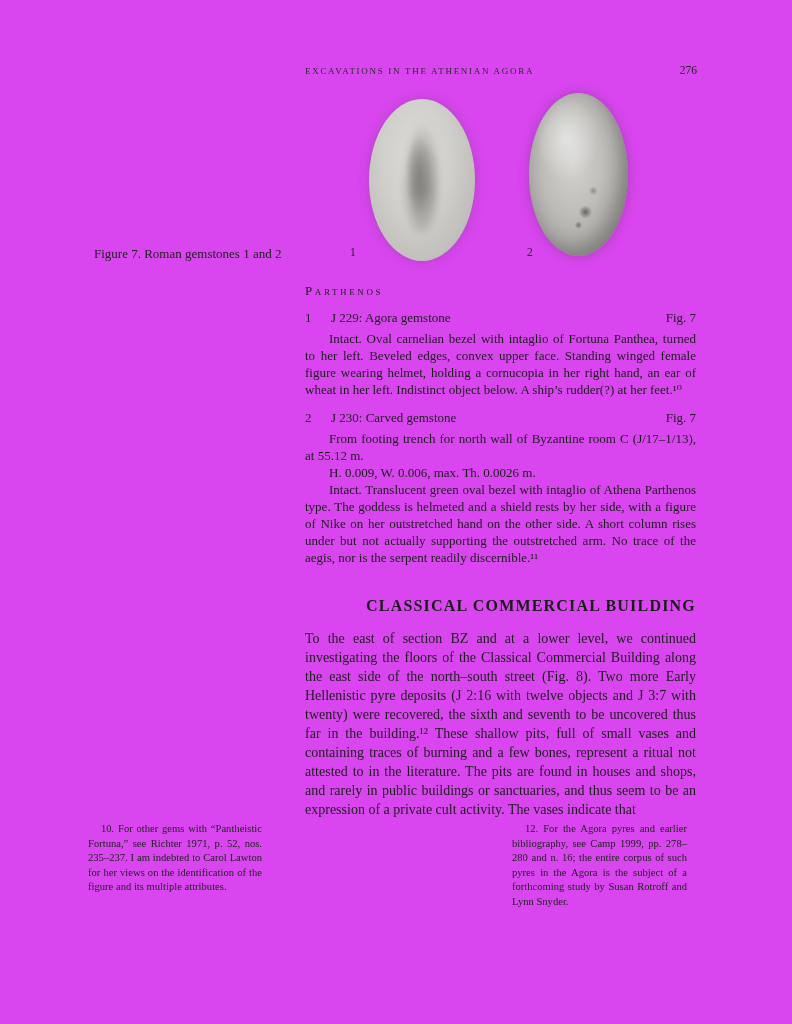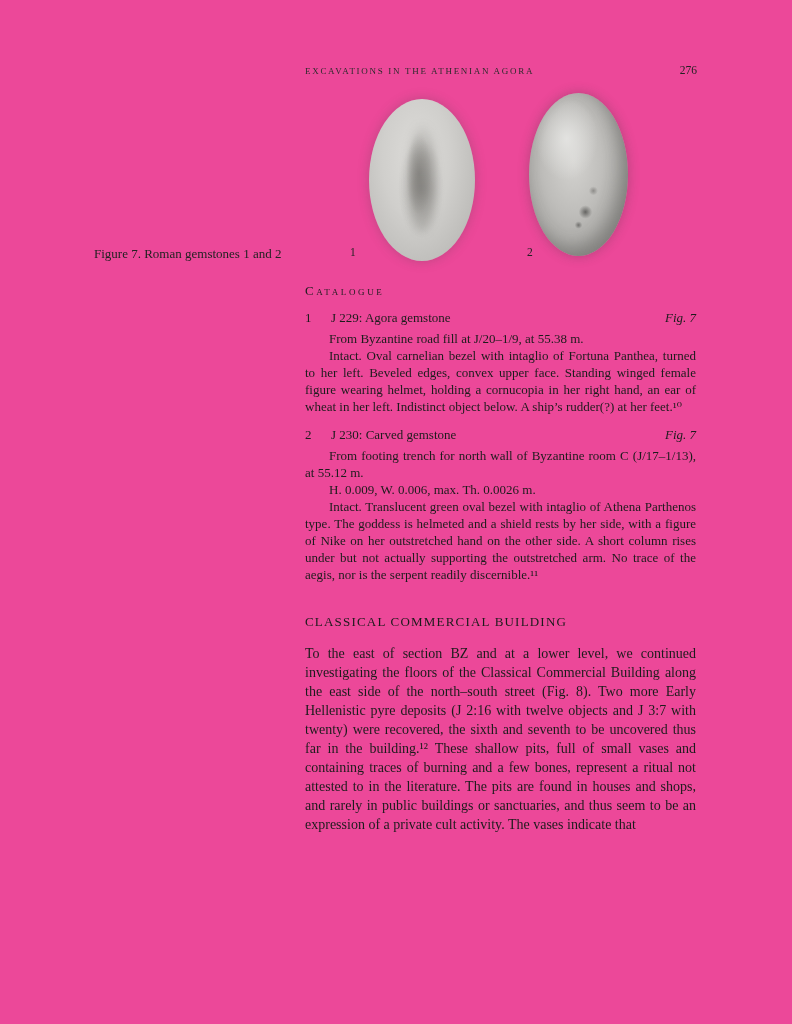--- a/index.html
+++ b/index.html
@@ -7,21 +7,21 @@
     margin: 0;
     padding: 0;
     background: #e8e8e6;
     font-family: "Liberation Serif", "DejaVu Serif", serif;
   }
   #page {
     position: relative;
     width: 792px;
     height: 1024px;
     margin: 0 auto;
-    background: #ec4899;
+    background: #d946ef;
     color: #1c1c1c;
     overflow: hidden;
   }
 
   
   .running-head {
     position: absolute;
     left: 305px;
     top: 64px;
     width: 392px;
@@ -118,31 +118,32 @@
     color: #1d1d1d;
   }
   .entry { font-size: 13px; line-height: 17px; }
   .entry p { margin: 0; }
   .entry-header {
     display: flex;
     align-items: baseline;
     margin-bottom: 4px;
   }
   .entry-num { width: 26px; flex: 0 0 26px; }
-  .entry-figref { margin-left: auto; font-style: italic; }
+  .entry-figref { margin-left: auto; }
   .entry-2 { margin-top: 11px; }
   .indent { text-indent: 24px; }
   .just { text-align: justify; }
 
   .section-heading {
     margin: 31px 0 14px 0;
-    font-size: 13px;
-    font-weight: normal;
+    font-size: 16px;
+    font-weight: bold;
     letter-spacing: 1.2px;
     color: #1b1b1b;
+    text-align: right;
   }
   .body-paragraph {
     margin: 0;
     font-size: 14px;
     line-height: 19px;
     text-align: justify;
     color: #1c1c1c;
   }
 
   
@@ -170,43 +171,48 @@
   </div>
 
   <div class="gem gem1"></div>
   <div class="gem gem2"></div>
   <span class="gem-label gem-label-1">1</span>
   <span class="gem-label gem-label-2">2</span>
   <div class="figure-caption">Figure 7. Roman gemstones 1 and 2</div>
 
   <div class="main-column">
 
-    <h2 class="catalogue-heading">Catalogue</h2>
+    <h2 class="catalogue-heading">Parthenos</h2>
 
     <section class="entry entry-1">
       <div class="entry-header">
         <span class="entry-num">1</span>
         <span class="entry-title">J 229: Agora gemstone</span>
         <span class="entry-figref">Fig. 7</span>
       </div>
-      <p class="indent just">From Byzantine road fill at J/20–1/9, at 55.38 m.</p>
       <p class="indent just">Intact. Oval carnelian bezel with intaglio of Fortuna Panthea, turned to her left. Beveled edges, convex upper face. Standing winged female figure wearing helmet, holding a cornucopia in her right hand, an ear of wheat in her left. Indistinct object below. A ship’s rudder(?) at her feet.¹⁰</p>
     </section>
 
     <section class="entry entry-2">
       <div class="entry-header">
         <span class="entry-num">2</span>
         <span class="entry-title">J 230: Carved gemstone</span>
         <span class="entry-figref">Fig. 7</span>
       </div>
       <p class="indent just">From footing trench for north wall of Byzantine room C (J/17–1/13), at 55.12 m.</p>
       <p class="indent">H. 0.009, W. 0.006, max. Th. 0.0026 m.</p>
       <p class="indent just">Intact. Translucent green oval bezel with intaglio of Athena Parthenos type. The goddess is helmeted and a shield rests by her side, with a figure of Nike on her outstretched hand on the other side. A short column rises under but not actually supporting the outstretched arm. No trace of the aegis, nor is the serpent readily discernible.¹¹</p>
     </section>
 
     <h2 class="section-heading">CLASSICAL COMMERCIAL BUILDING</h2>
 
     <p class="body-paragraph">To the east of section BZ and at a lower level, we continued investigating the floors of the Classical Commercial Building along the east side of the north–south street (Fig. 8). Two more Early Hellenistic pyre deposits (J 2:16 with twelve objects and J 3:7 with twenty) were recovered, the sixth and seventh to be uncovered thus far in the building.¹² These shallow pits, full of small vases and containing traces of burning and a few bones, represent a ritual not attested to in the literature. The pits are found in houses and shops, and rarely in public buildings or sanctuaries, and thus seem to be an expression of a private cult activity. The vases indicate that</p>
 
   </div>
 
+  <div class="footnote footnote-1">
+    <p>10. For other gems with “Pantheistic Fortuna,” see Richter 1971, p. 52, nos. 235–237. I am indebted to Carol Lawton for her views on the identification of the figure and its multiple attributes.</p>
+  </div>
+  <div class="footnote footnote-3">
+    <p>12. For the Agora pyres and earlier bibliography, see Camp 1999, pp. 278–280 and n. 16; the entire corpus of such pyres in the Agora is the subject of a forthcoming study by Susan Rotroff and Lynn Snyder.</p>
+  </div>
 
 </div>
 
 </body></html>

